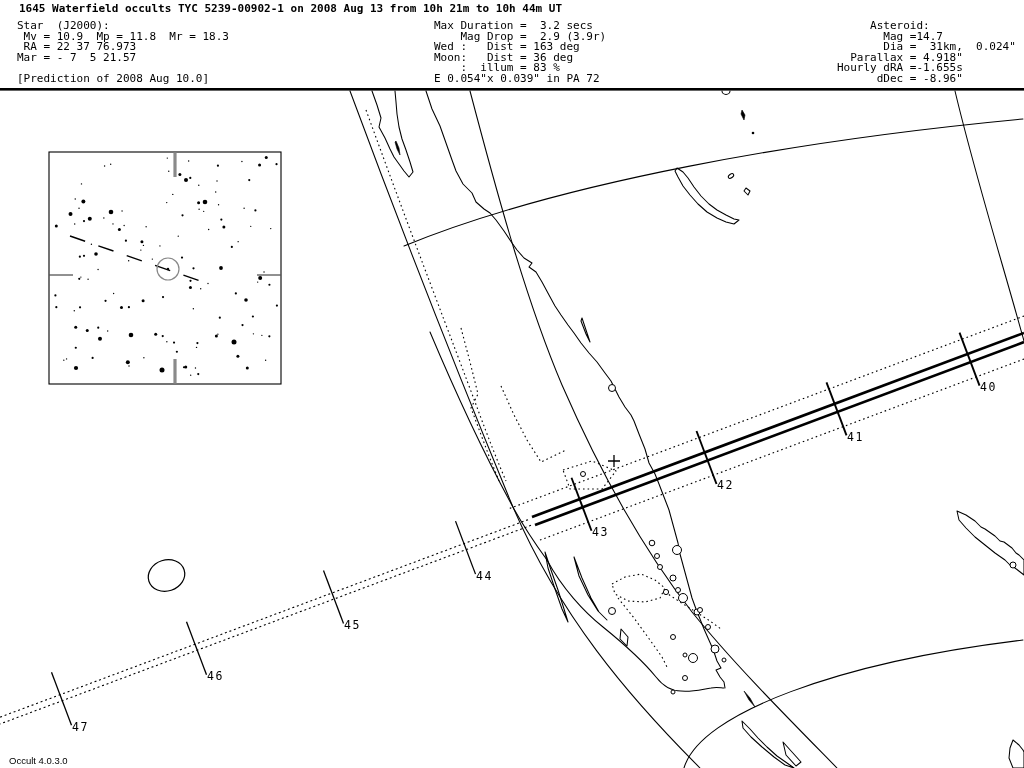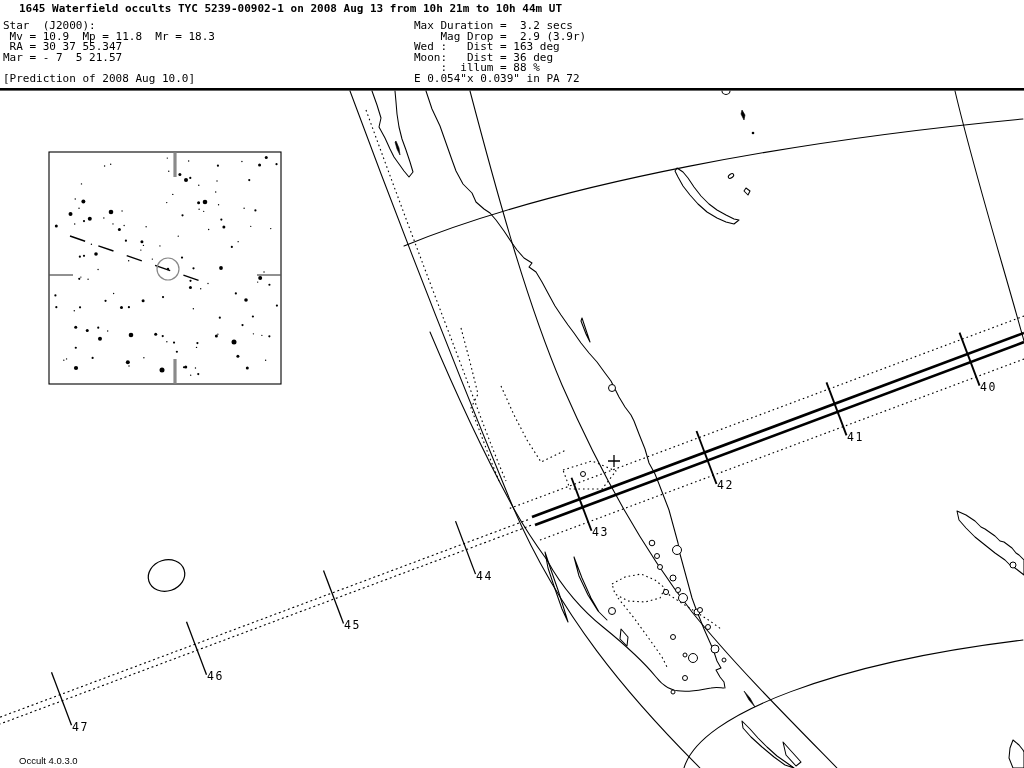--- a/index.html
+++ b/index.html
@@ -3,24 +3,24 @@
 <meta charset="utf-8">
 <style>
   html,body{margin:0;padding:0;background:#ffffff;}
   #screen{position:relative;width:1024px;height:768px;background:#fff;overflow:hidden;
           font-family:"DejaVu Sans Mono",monospace;color:#000;}
   #map-svg{position:absolute;left:0;top:0;width:1024px;height:768px;}
   #page-title{position:absolute;left:19px;top:2px;font-size:11px;font-weight:bold;white-space:pre;
               font-family:"DejaVu Sans Mono",monospace;}
   .tblock{position:absolute;top:21px;white-space:pre;font-size:11px;line-height:10.6px;
           font-family:"DejaVu Sans Mono",monospace;}
-  #star-lines{left:3px;}
-  #event-lines{left:414px;}
+  #star-lines{left:17px;}
+  #event-lines{left:434px;}
   #asteroid-lines{left:837px;}
-  #version-label{position:absolute;left:19px;top:755px;font-size:9.5px;
+  #version-label{position:absolute;left:9px;top:755px;font-size:9.5px;
                  font-family:"Liberation Sans",sans-serif;}
   .ln{fill:none;stroke:#000;stroke-width:1.05;stroke-linejoin:round;stroke-linecap:round;}
   .dot{fill:none;stroke:#000;stroke-width:1.1;stroke-dasharray:1.6 3;stroke-linejoin:round;}
   .city{fill:#fff;stroke:#000;stroke-width:1;}
   .tick-label{font-family:"DejaVu Sans Mono",monospace;font-size:11.5px;letter-spacing:1.5px;fill:#000;}
 </style>
 </head>
 <body>
 
 <div id="screen">
@@ -264,17 +264,18 @@
       <line x1="280.5" y1="275" x2="257" y2="275" stroke="#222" stroke-width="1"></line>
       <line x1="70" y1="236" x2="206" y2="283" stroke="#000" stroke-width="1.4" stroke-dasharray="16 14"></line>
       <circle cx="168" cy="269" r="11" fill="none" stroke="#888" stroke-width="1.2"></circle>
       <circle cx="168" cy="269" r="1.2" fill="#000"></circle>
     </g>
 
     <rect x="0" y="88" width="1024" height="2.6" fill="#000"></rect>
   </svg>
 
   <div id="page-title">1645 Waterfield occults TYC 5239-00902-1 on 2008 Aug 13 from 10h 21m to 10h 44m UT</div>
-  <div id="star-lines" class="tblock"><div>Star  (J2000):</div><div> Mv = 10.9  Mp = 11.8  Mr = 18.3</div><div> RA = 30 37 55.347</div><div>Mar = - 7  5 21.57</div><div>&nbsp;</div><div>[Prediction of 2008 Aug 10.0]</div></div>
-  <div id="event-lines" class="tblock"><div>Max Duration =  3.2 secs</div><div>    Mag Drop =  2.9 (3.9r)</div><div>Wed :   Dist = 163 deg</div><div>Moon:   Dist = 36 deg</div><div>    :  illum = 88 %</div><div>E 0.054"x 0.039" in PA 72</div></div>
+  <div id="star-lines" class="tblock"><div>Star  (J2000):</div><div> Mv = 10.9  Mp = 11.8  Mr = 18.3</div><div> RA = 22 37 76.973</div><div>Mar = - 7  5 21.57</div><div>&nbsp;</div><div>[Prediction of 2008 Aug 10.0]</div></div>
+  <div id="event-lines" class="tblock"><div>Max Duration =  3.2 secs</div><div>    Mag Drop =  2.9 (3.9r)</div><div>Wed :   Dist = 163 deg</div><div>Moon:   Dist = 36 deg</div><div>    :  illum = 83 %</div><div>E 0.054"x 0.039" in PA 72</div></div>
+  <div id="asteroid-lines" class="tblock"><div>     Asteroid:</div><div>       Mag =14.7</div><div>       Dia =  31km,  0.024"</div><div>  Parallax = 4.918"</div><div>Hourly dRA =-1.655s</div><div>      dDec = -8.96"</div></div>
 
   <div id="version-label">Occult 4.0.3.0</div>
 </div>
 
 </body></html>

